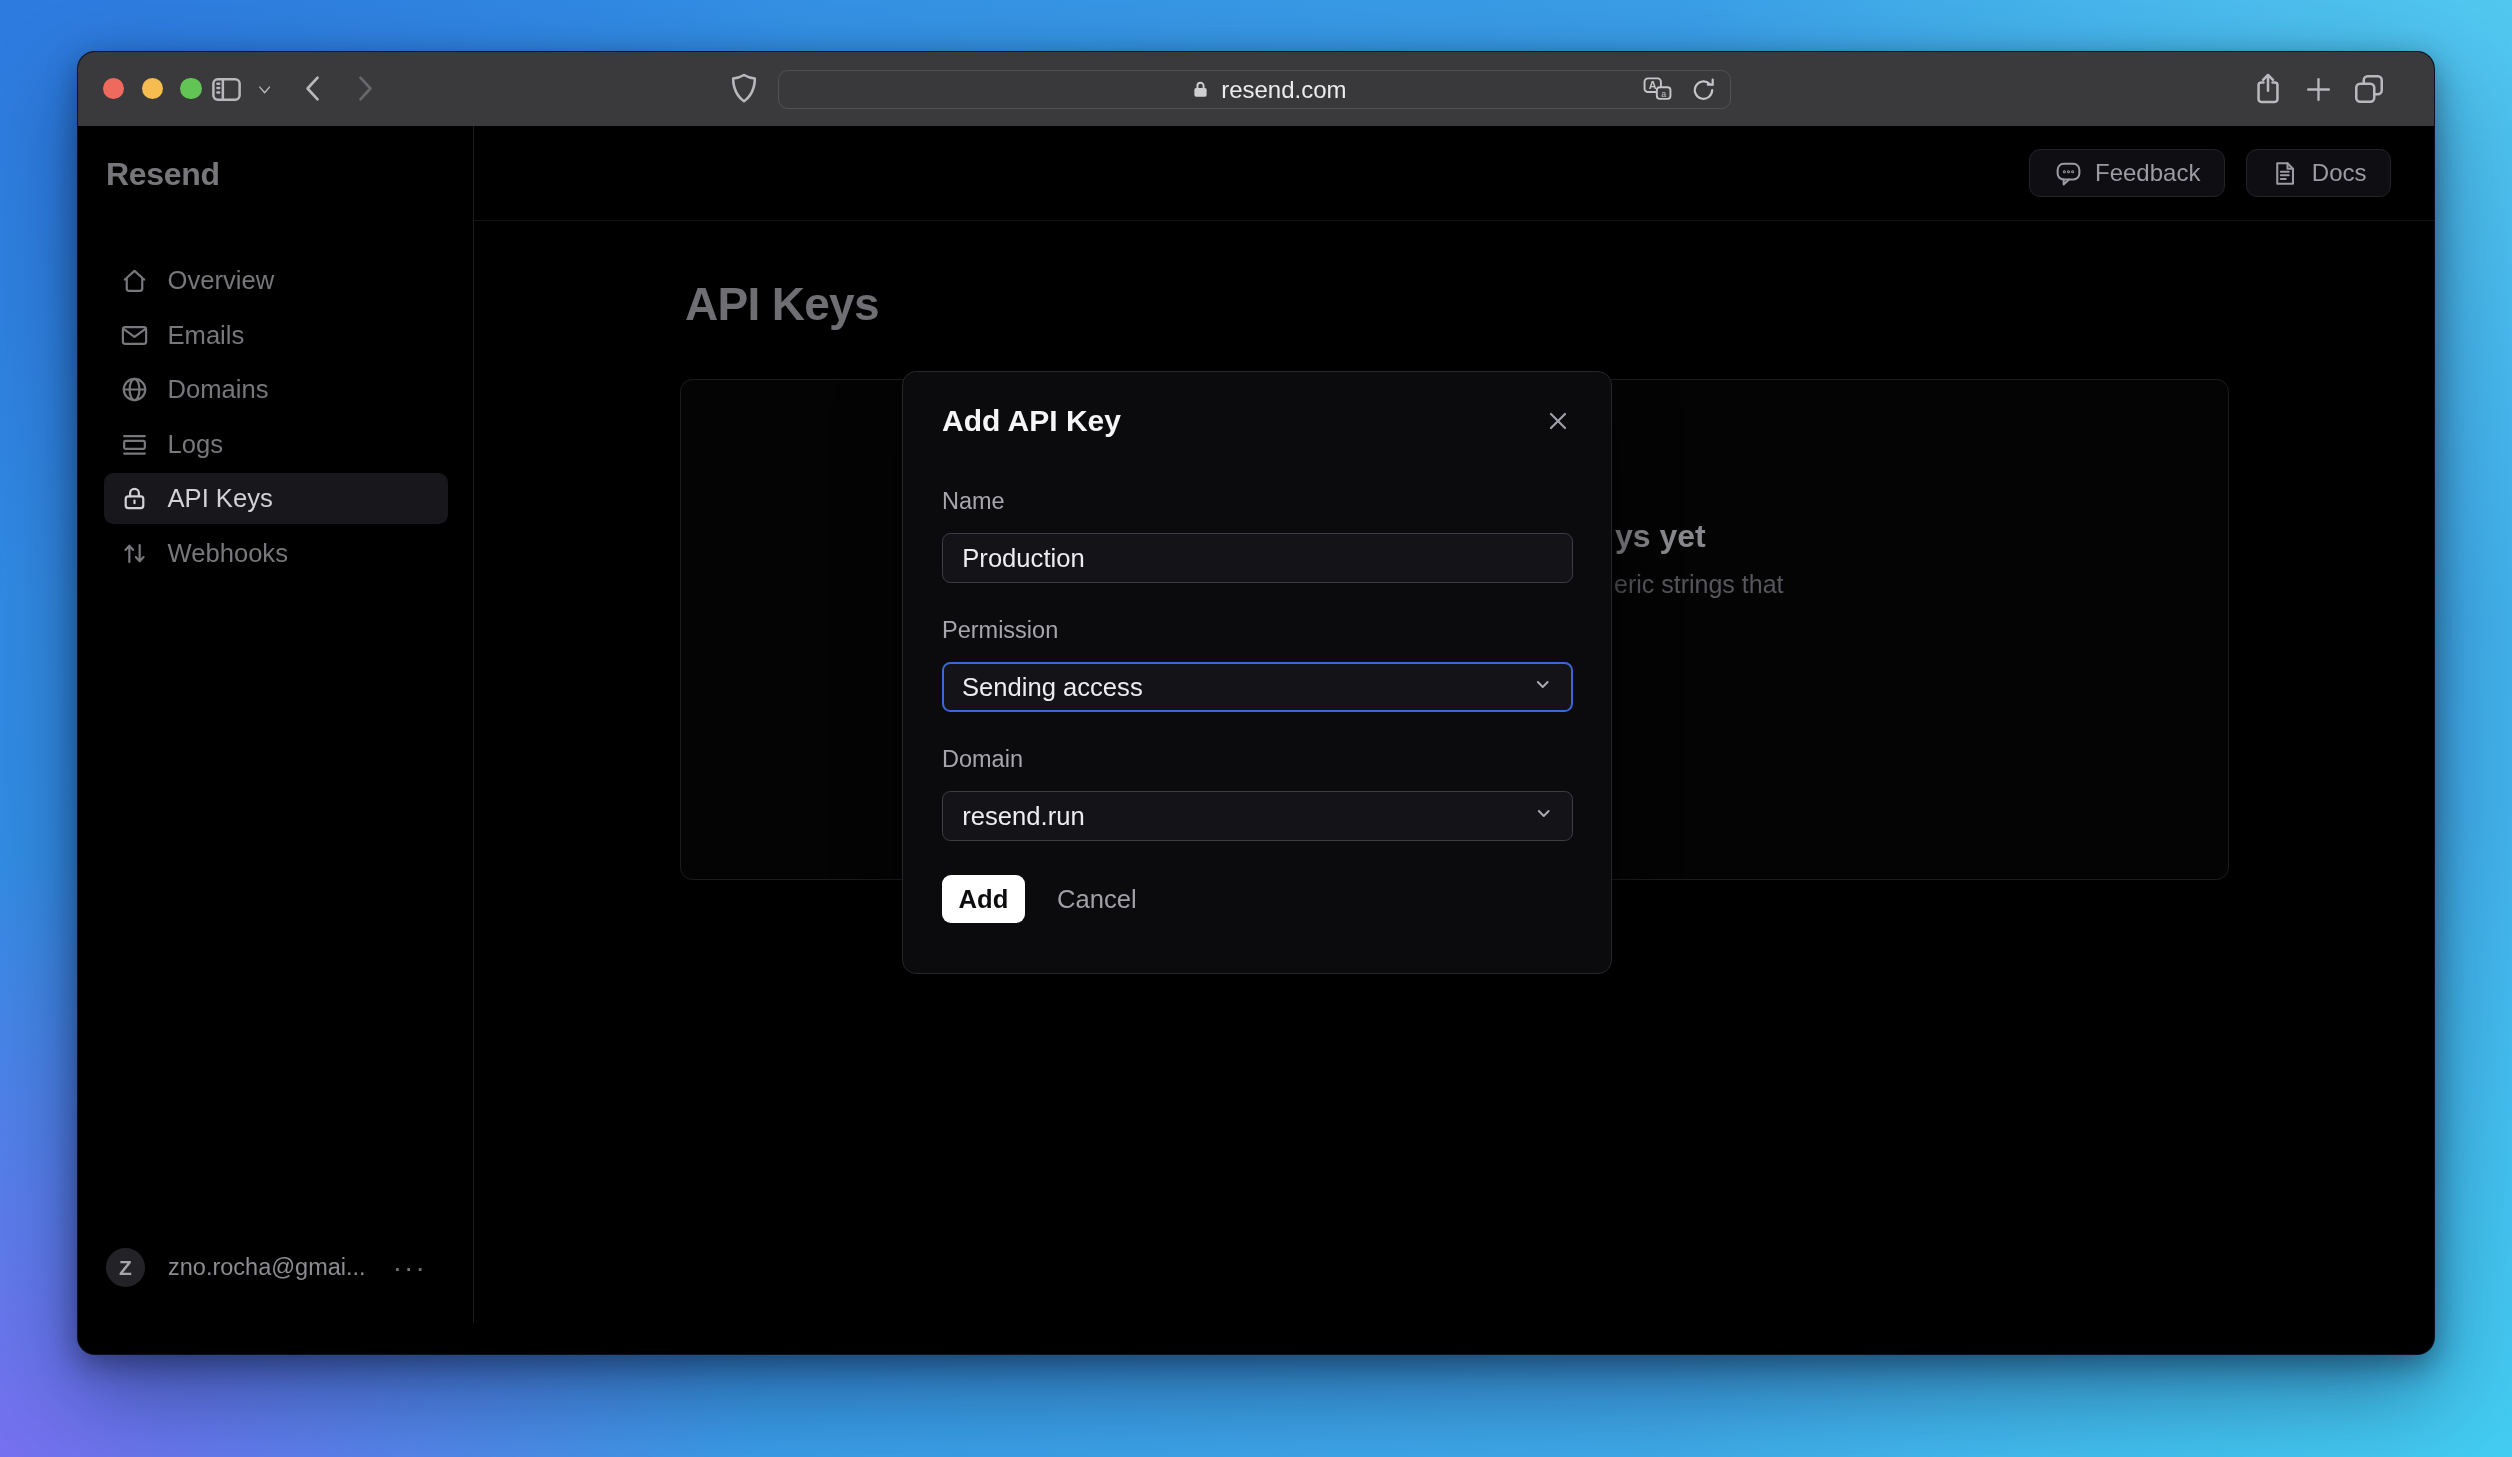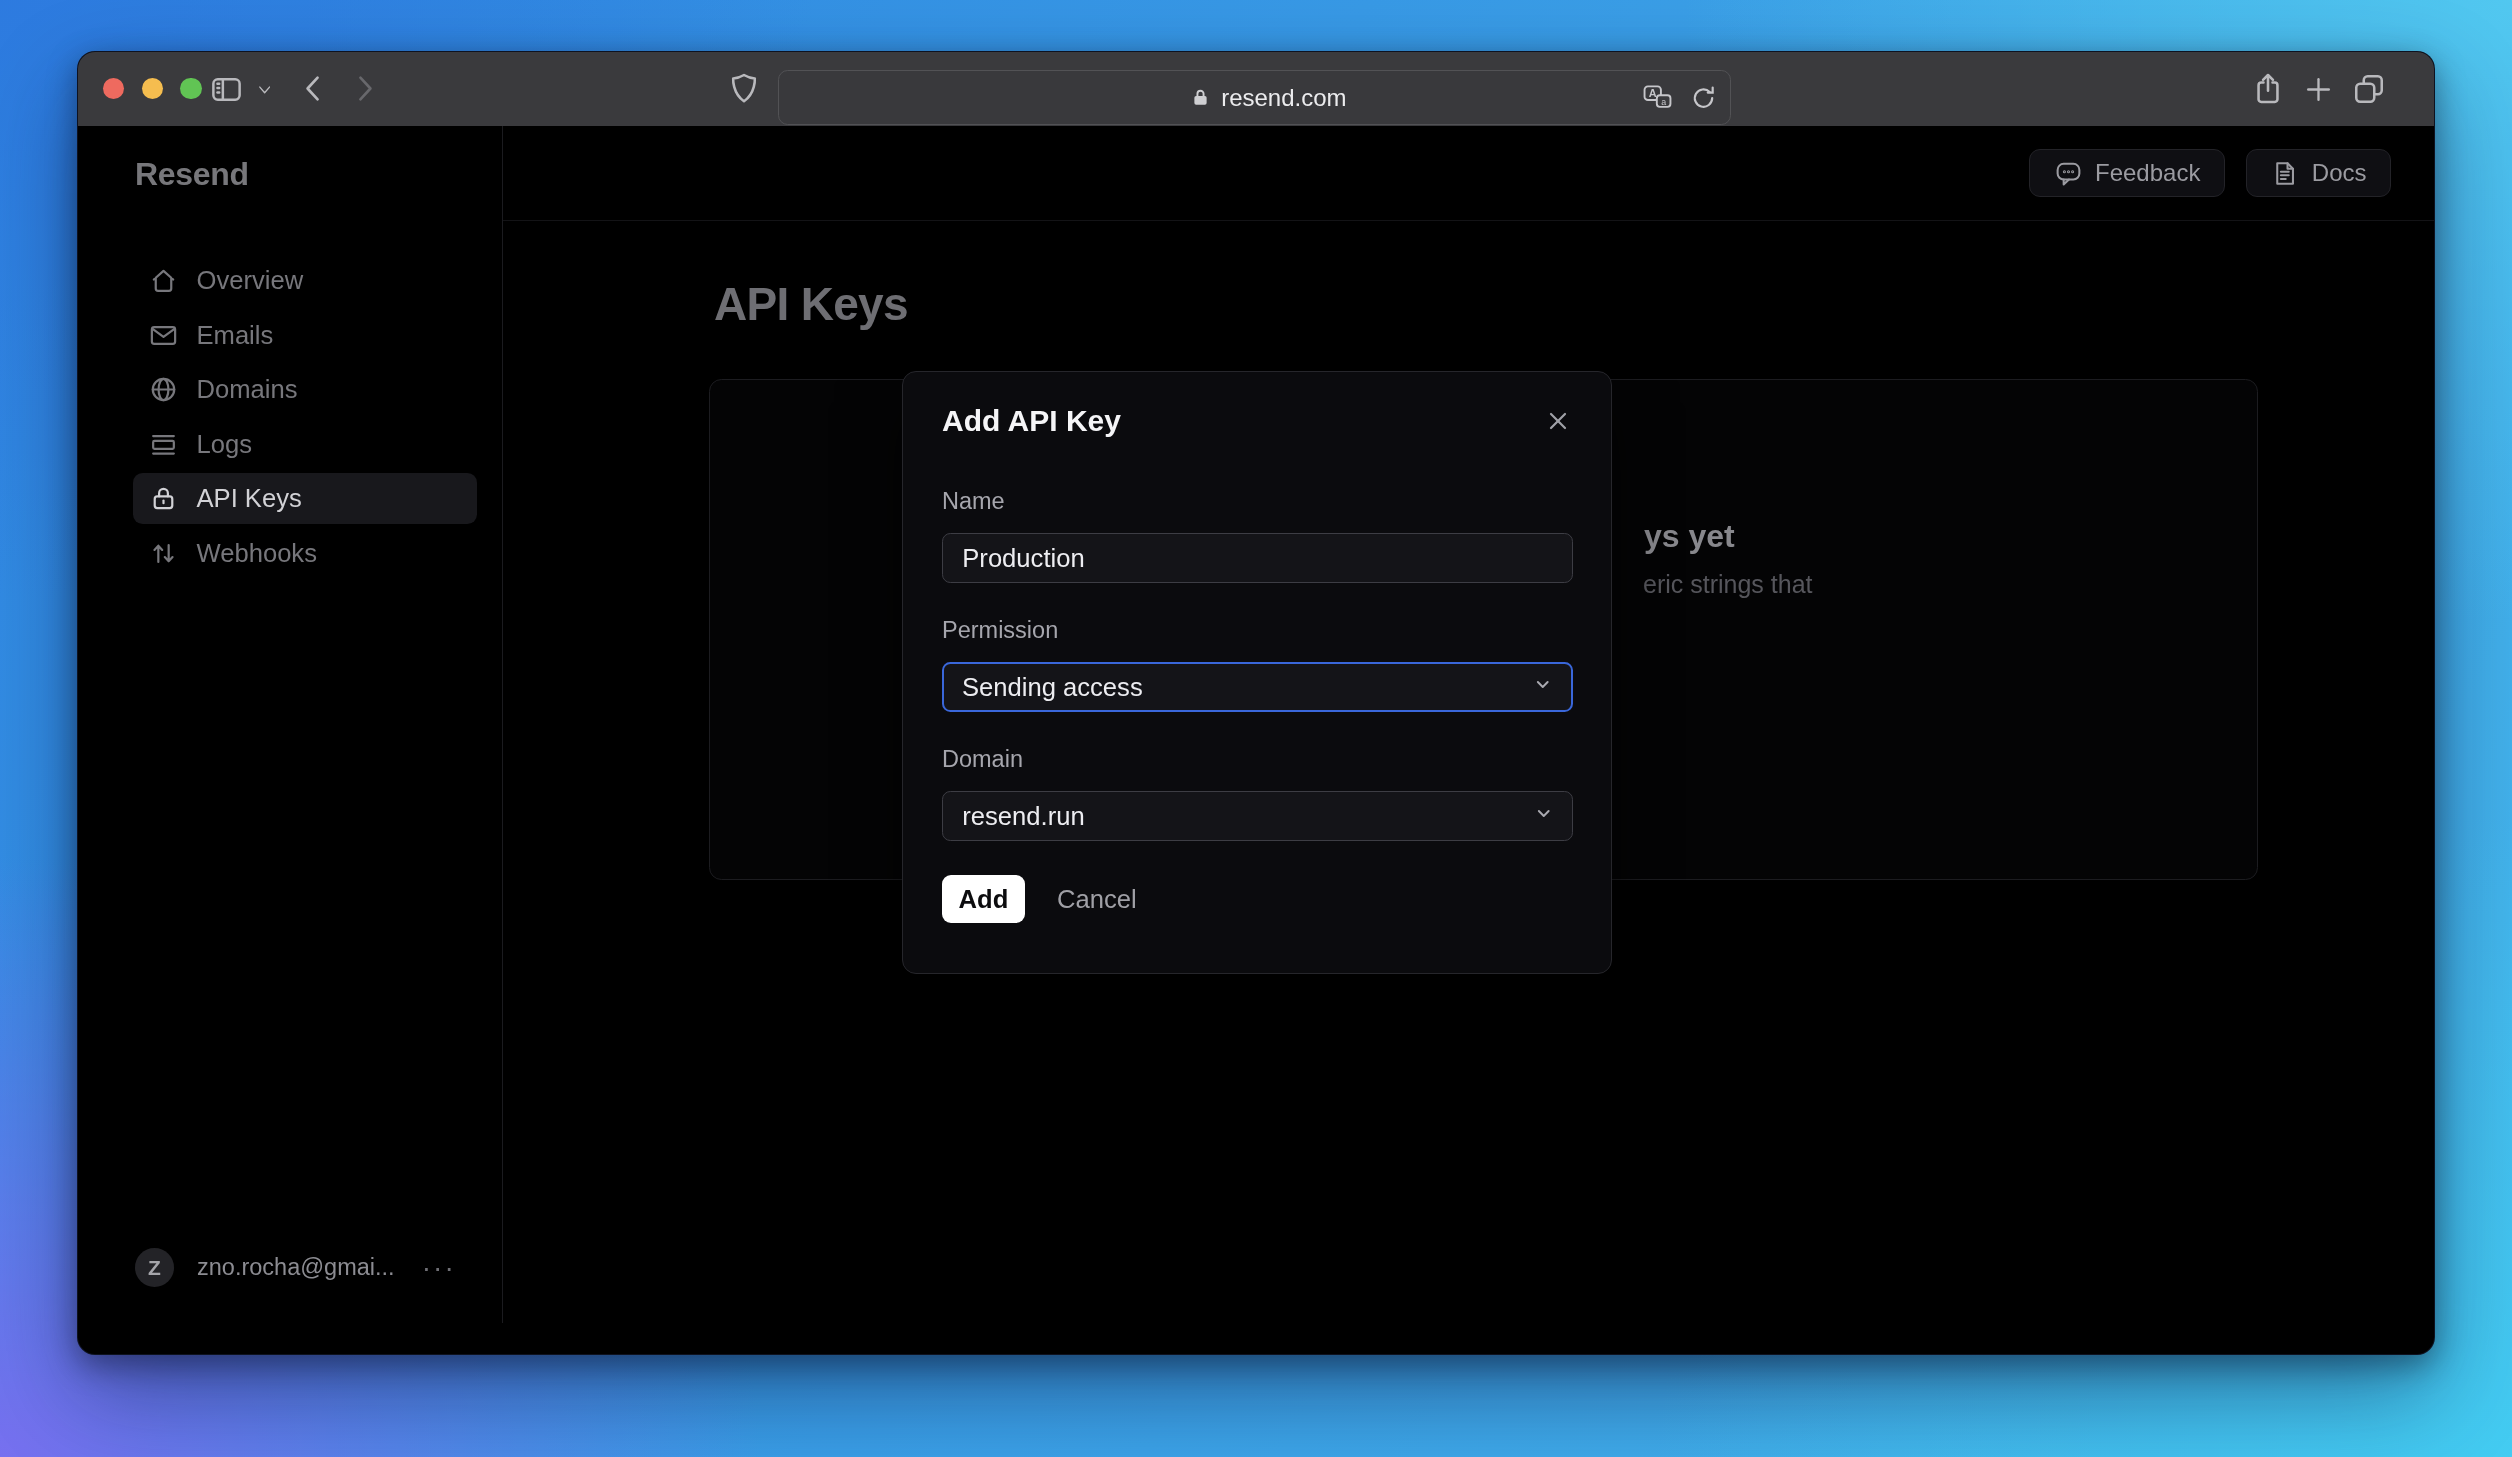--- a/index.html
+++ b/index.html
@@ -21,27 +21,27 @@
     box-shadow:0 38px 90px rgba(10,22,66,.45), 0 9.7px 30px rgba(0,0,0,.38);
   }
   
   .toolbar { position:relative; height:74px; background:#3a3a3d; }
   .traffic { position:absolute; left:25px; top:25.6px; display:flex; gap:17.3px; }
   .traffic span { width:21.4px; height:21.4px; border-radius:50%; display:block; }
   .tb-ic { position:absolute; color:#b9b9bd; display:flex; align-items:center; justify-content:center; }
   .tb-ic svg { stroke:currentColor; fill:none; stroke-width:1.7; stroke-linecap:round; stroke-linejoin:round; }
   .dim { color:#68686c; }
   .url-bar {
-    position:absolute; left:700px; top:18px; width:953px; height:55px;
+    position:absolute; left:700px; top:18px; width:953px; height:39px;
     background:#39393c; border:1.4px solid #525255; border-radius:9.7px;
     display:flex; align-items:center; justify-content:center; gap:9.7px; color:#ececee; font-size:24px;padding-left:28px;
   }
   .url-side-r { position:absolute; right:12.4px; top:0; height:100%; display:flex; align-items:center; gap:15px; color:#c6c6ca; }
   
-  .content { position:relative; display:flex; height:1197px; background:#000;padding-left:29px; }
+  .content { position:relative; display:flex; height:1197px; background:#000; }
   .sidebar { width:396px; border-right:1.4px solid #1b1b1f; position:relative; flex:none; }
   .logo { position:absolute; left:28px; top:30px; font-size:32px; font-weight:bold; letter-spacing:-0.3px; color:#77777b; }
   .nav { position:absolute; left:26px; top:129px; width:344px; }
   .nav-item { height:51px; margin-bottom:3.5px; border-radius:9.7px; display:flex; align-items:center; gap:18px; padding-left:14.5px; color:#77777c; cursor:pointer; }
   .nav-item.active { background:#18181c; color:#d2d2d6; }
   .nav-item svg { width:31px; height:31px; stroke:currentColor; fill:none; stroke-width:1.7; stroke-linecap:round; stroke-linejoin:round; flex:none; }
   .nav-label { font-size:25.6px; }
   .account { position:absolute; left:28px; bottom:36px; display:flex; align-items:center; gap:23px; cursor:pointer; }
   .avatar { width:39px; height:39px; border-radius:50%; background:#232327; color:#a5a5aa; font-size:21px; font-weight:bold; display:flex; align-items:center; justify-content:center; }
   .email { font-size:23.5px; color:#8c8c92; }

